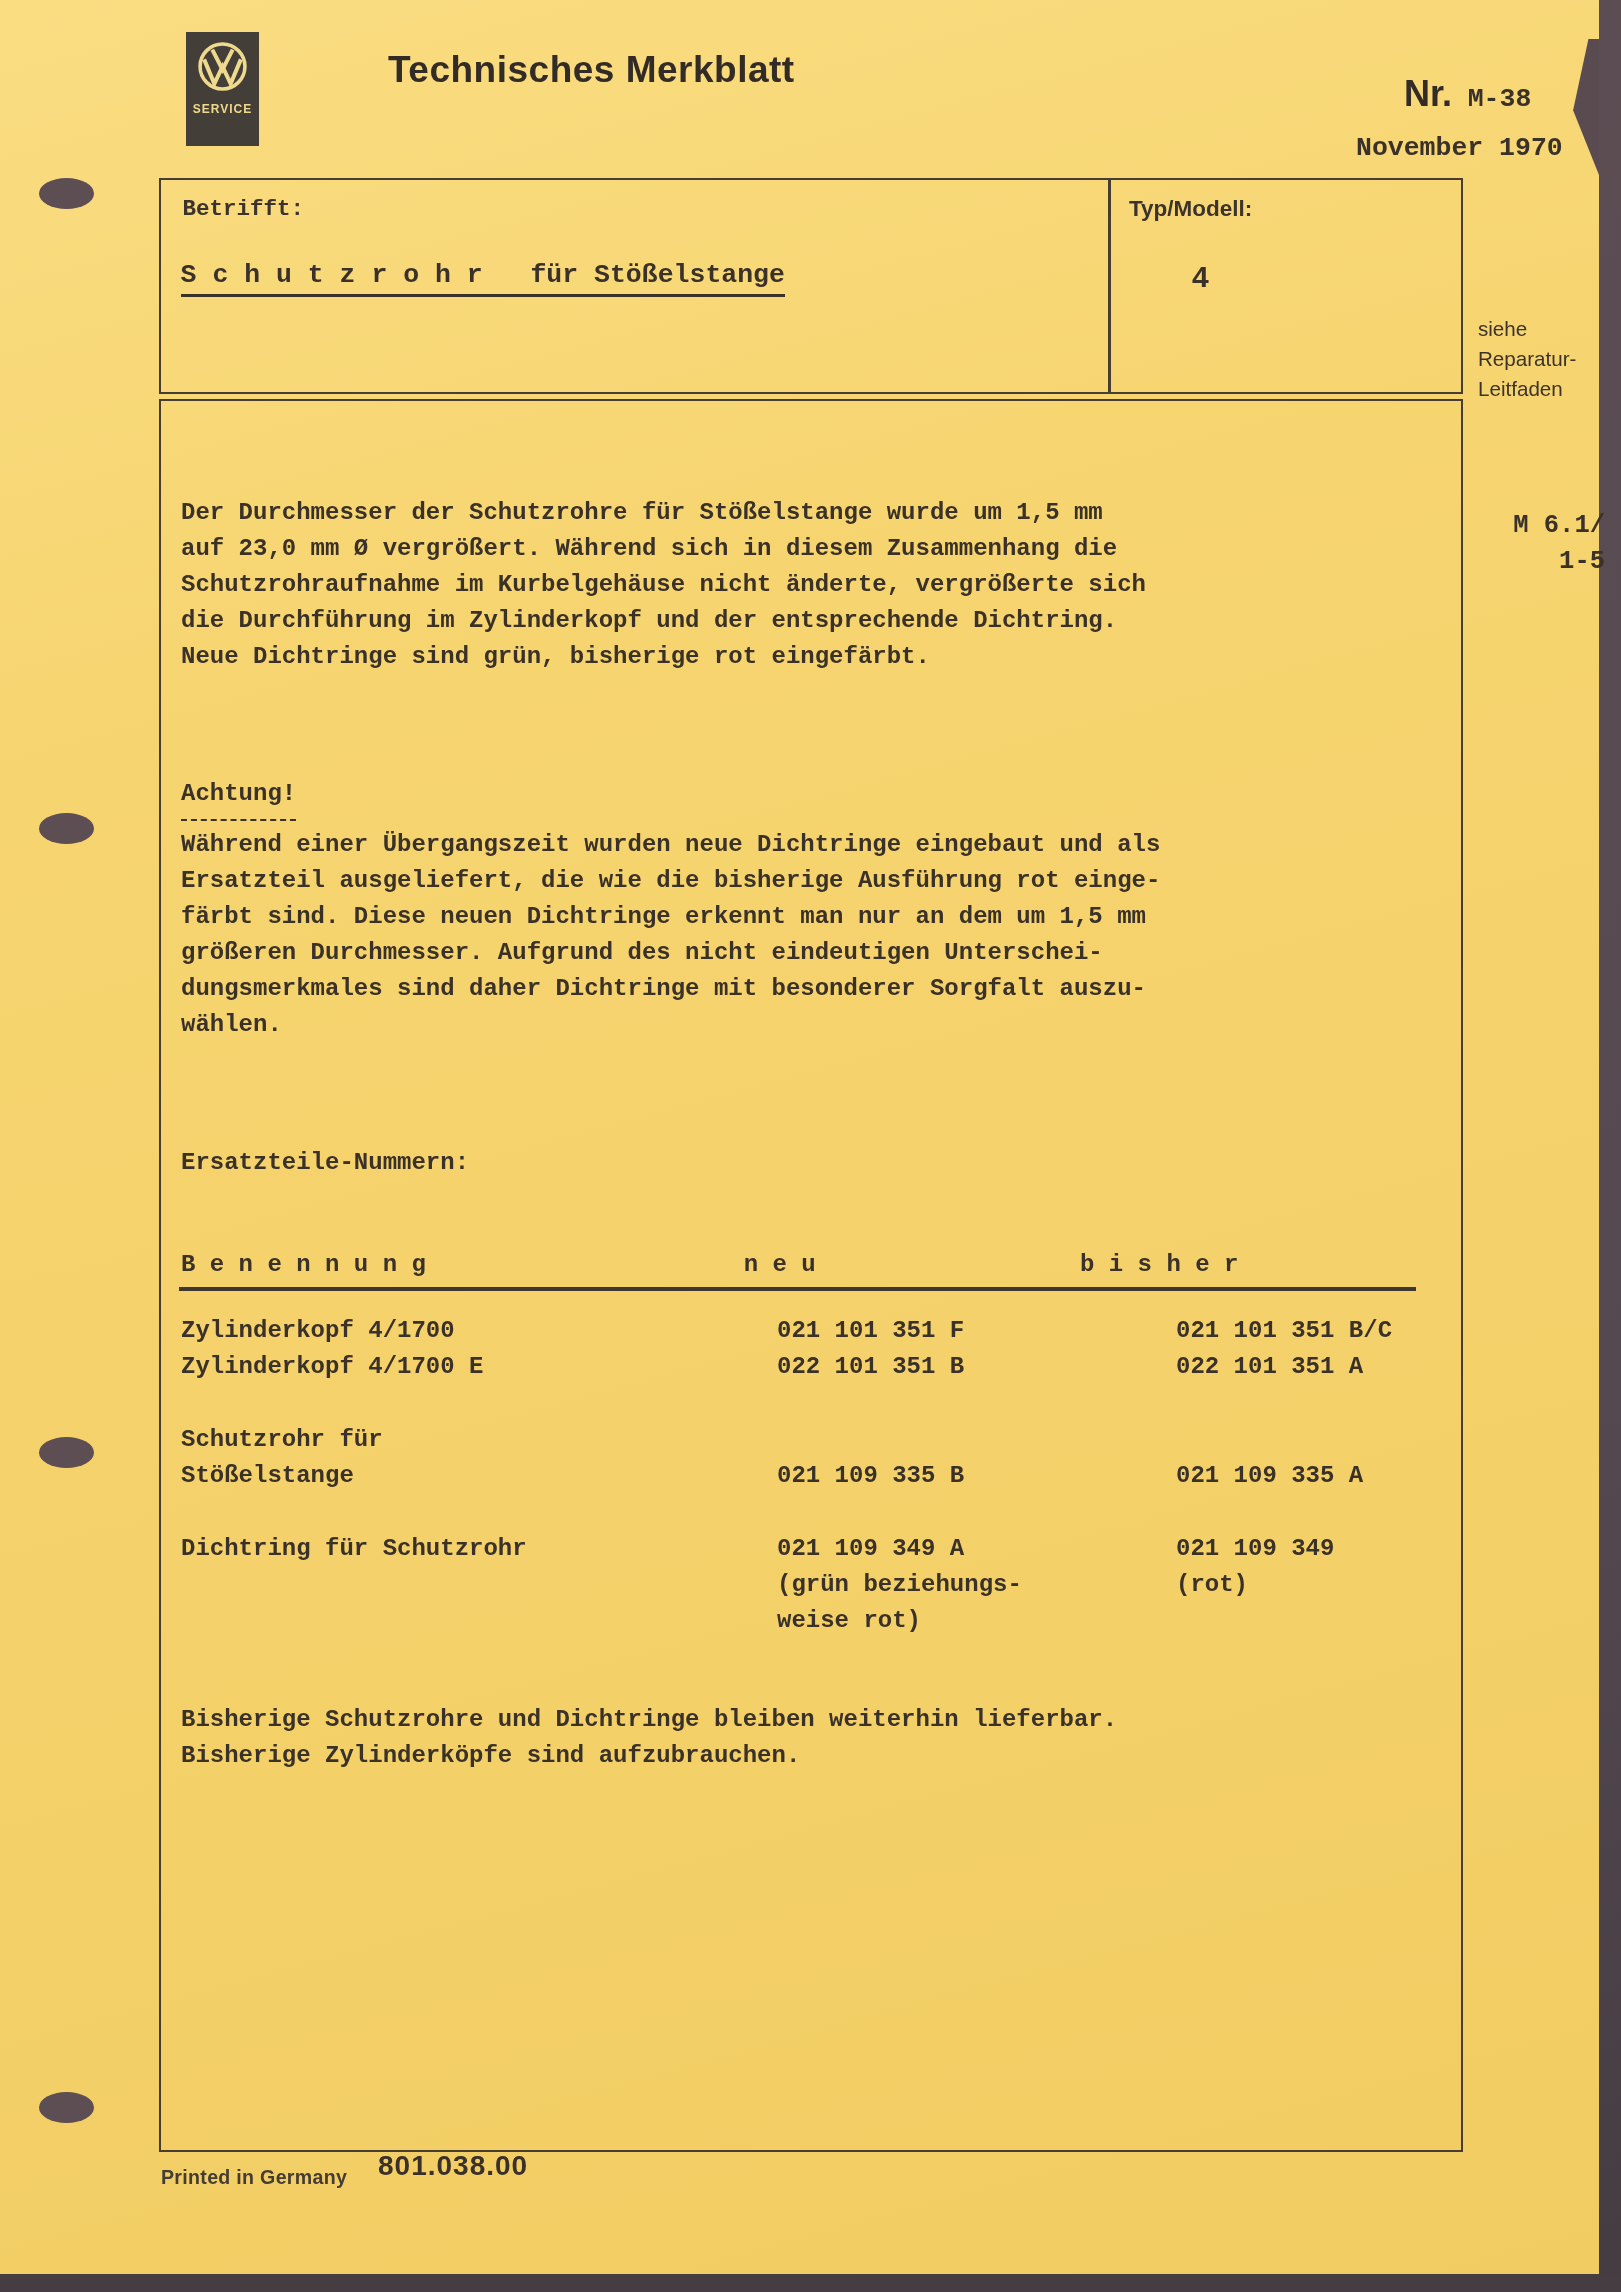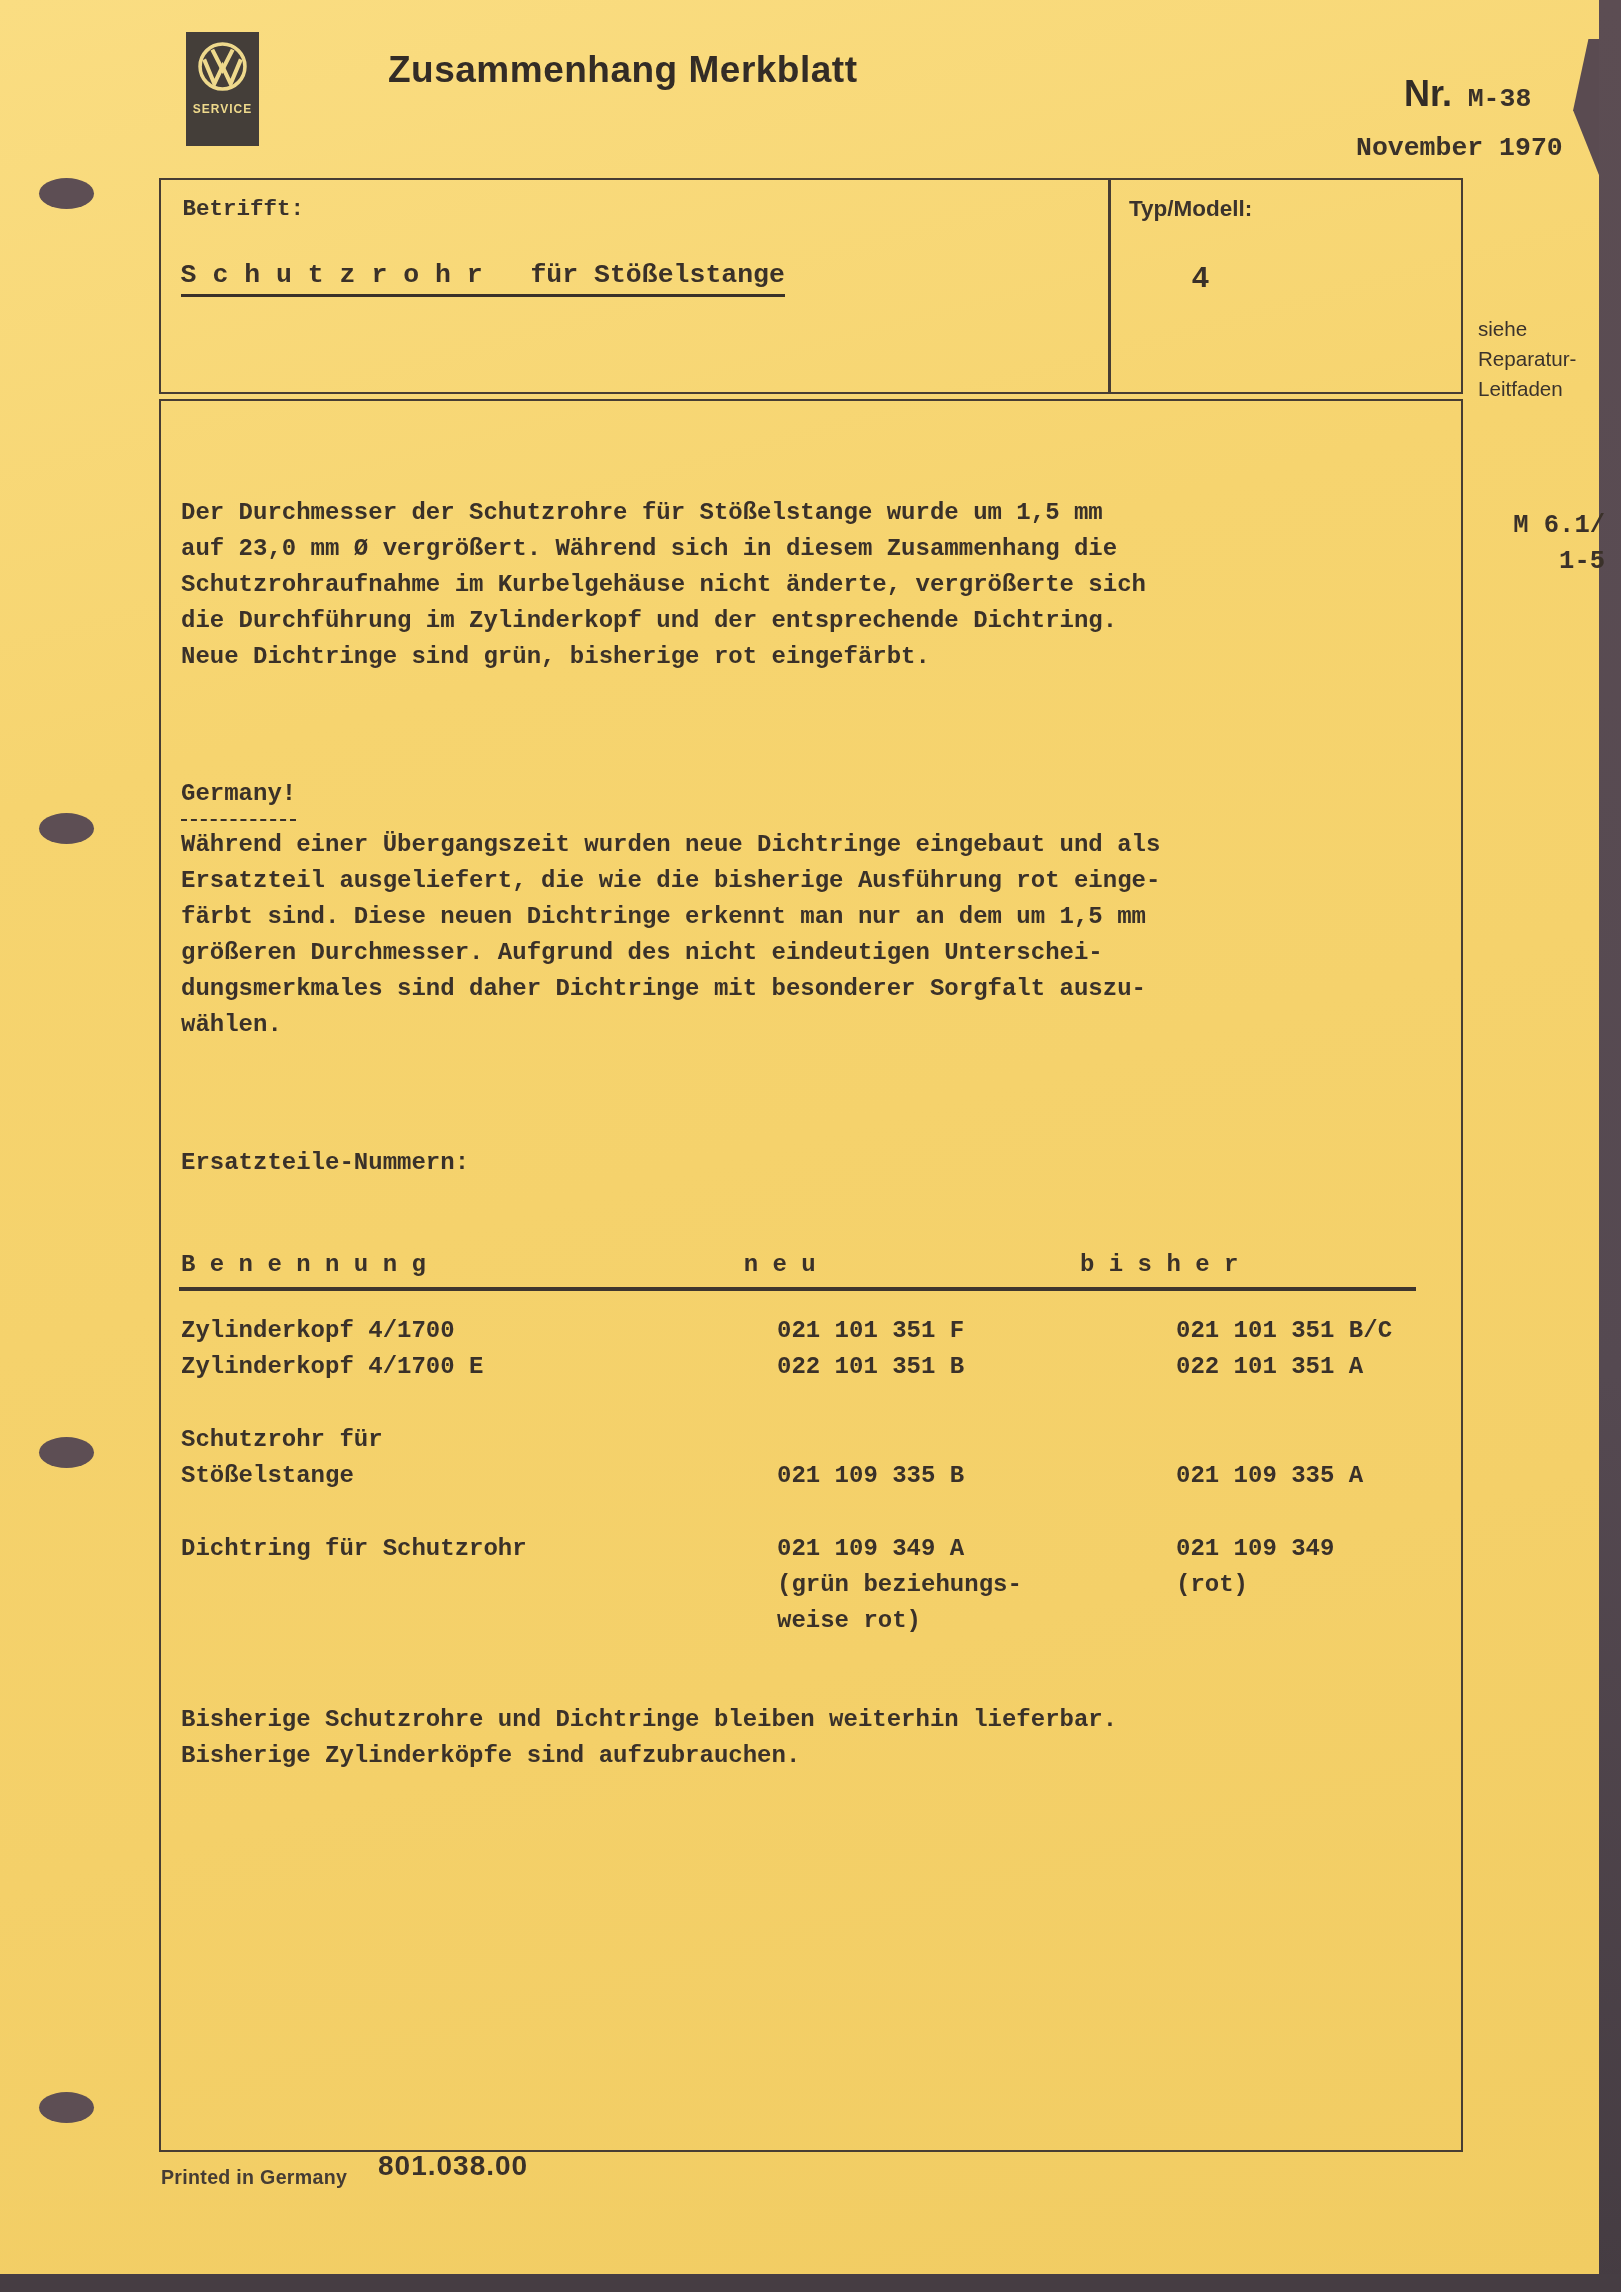--- a/index.html
+++ b/index.html
@@ -117,21 +117,21 @@
     <span>
       <svg width="51" height="51" viewBox="0 0 100 100">
         <circle cx="50" cy="50" r="44" fill="none" stroke="#eed98c" stroke-width="7"></circle>
         <polyline points="30,17 50,56 70,17" fill="none" stroke="#eed98c" stroke-width="8"></polyline>
         <polyline points="14,36 34,84 50,50 66,84 86,36" fill="none" stroke="#eed98c" stroke-width="8"></polyline>
       </svg>
     </span>
     <div class="service-label">SERVICE</div>
   </div>
 
-  <div class="doc-title">Zusammenhang Merkblatt</div>
+  <div class="doc-title">Technisches Merkblatt</div>
 
   <div class="nr-line">
     <span class="nr-label">Nr.</span>
     <span class="nr-value">M-38</span>
   </div>
   <div class="date-line">November 1970</div>
 
   <div class="meta-box">
     <div class="meta-divider"></div>
     <div class="label-sans betrifft-label">Betrifft:</div>
@@ -147,21 +147,21 @@
   <div class="content-box"></div>
   <div class="ref-note">M 6.1/
 1-5</div>
 
   <div class="mono p1">Der Durchmesser der Schutzrohre für Stößelstange wurde um 1,5 mm
 auf 23,0 mm Ø vergrößert. Während sich in diesem Zusammenhang die
 Schutzrohraufnahme im Kurbelgehäuse nicht änderte, vergrößerte sich
 die Durchführung im Zylinderkopf und der entsprechende Dichtring.
 Neue Dichtringe sind grün, bisherige rot eingefärbt.</div>
 
-  <div class="mono achtung">Germany!</div>
+  <div class="mono achtung">Achtung!</div>
 
   <div class="mono p2">Während einer Übergangszeit wurden neue Dichtringe eingebaut und als
 Ersatzteil ausgeliefert, die wie die bisherige Ausführung rot einge-
 färbt sind. Diese neuen Dichtringe erkennt man nur an dem um 1,5 mm
 größeren Durchmesser. Aufgrund des nicht eindeutigen Unterschei-
 dungsmerkmales sind daher Dichtringe mit besonderer Sorgfalt auszu-
 wählen.</div>
 
   <div class="mono parts-heading">Ersatzteile-Nummern:</div>
 

